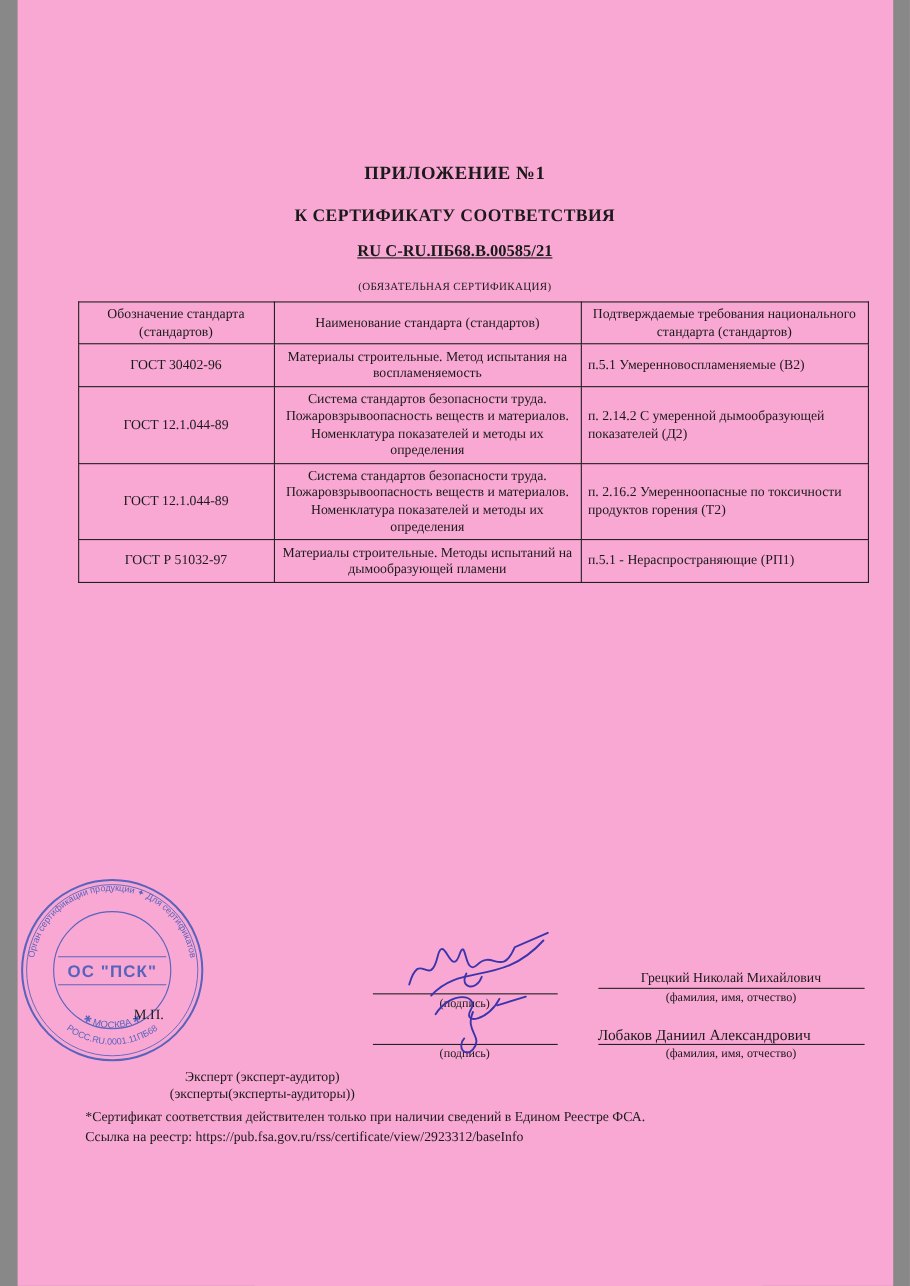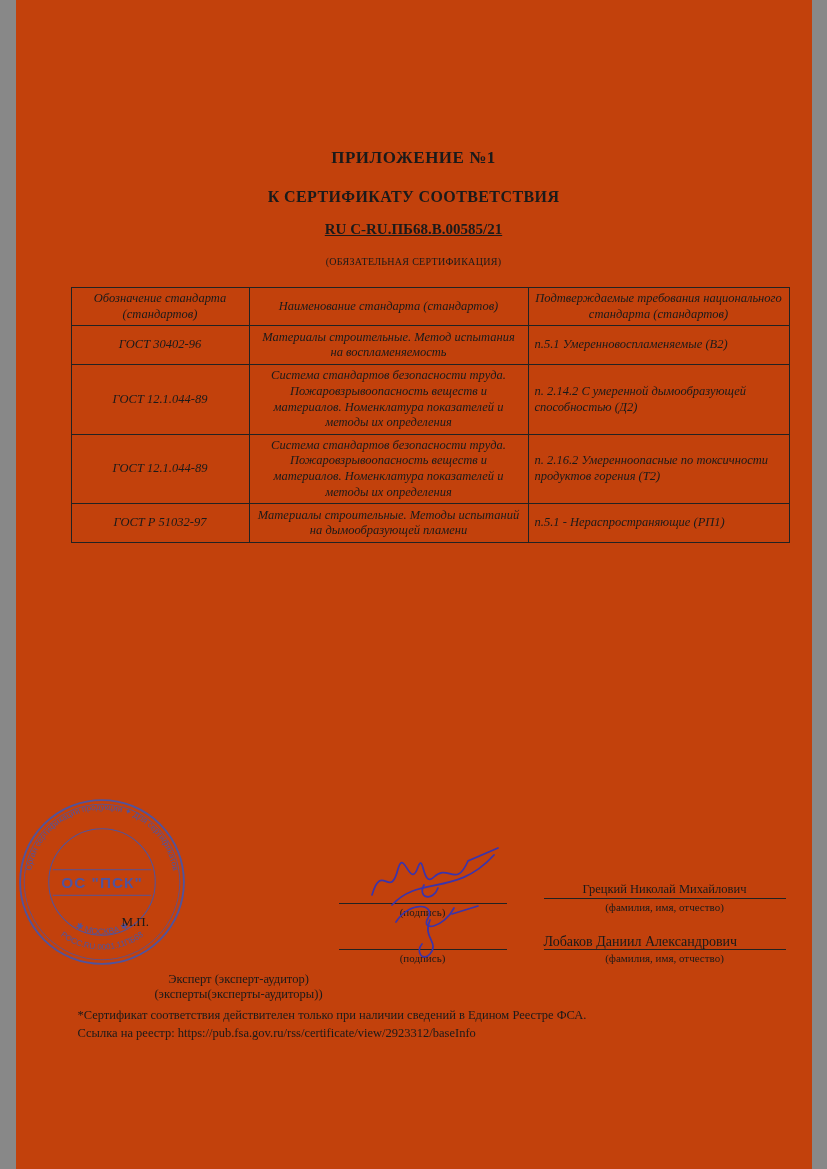--- a/index.html
+++ b/index.html
@@ -1,36 +1,36 @@
 <!DOCTYPE html>
 <html><head>
 <meta charset="utf-8">
 <style>
   html,body { margin:0; padding:0; background:#888; }
   .page {
     position: relative;
     width: 796px; height: 1169px;
     margin: 0 auto;
-    background: #c2410c;
+    background: #f9a8d4;
     font-family: "Liberation Serif", "DejaVu Serif", serif;
     color: #1a1a1a;
     overflow: hidden;
   }
   .abs { position: absolute; }
   .centered { left:0; right:0; text-align:center; }
   .t-main   { top:148px; font-size:17px; font-weight:bold; letter-spacing:.5px; }
   .t-sub    { top:188px; font-size:16px; font-weight:bold; letter-spacing:.4px; }
   .t-num    { top:221px; font-size:15px; font-weight:bold; }
   .t-num span { text-decoration: underline; }
   .t-oblig  { top:256px; font-size:10px; letter-spacing:.3px; }
 
   table.std {
-    position:absolute; top:287px; left:55px; width:718px;
+    position:absolute; top:274px; left:55px; width:718px;
     border-collapse: collapse; table-layout: fixed;
-    font-size:12.5px; line-height:1.25;font-style:italic;
+    font-size:12.5px; line-height:1.25;
   }
   table.std th, table.std td {
     border: 1px solid #222;
     padding: 3px 6px;
     vertical-align: middle;
   }
   table.std th { font-weight: normal; text-align:center; }
   col.c1 { width: 178px; } col.c2 { width: 279px; } col.c3 { width: 261px; }
   td.std-code { text-align:center; }
   td.std-name { text-align:center; }
@@ -85,21 +85,21 @@
       <th>Подтверждаемые требования национального стандарта (стандартов)</th>
     </tr>
     <tr class="short">
       <td class="std-code">ГОСТ 30402-96</td>
       <td class="std-name">Материалы строительные. Метод испытания на воспламеняемость</td>
       <td class="std-req">п.5.1 Умеренновоспламеняемые (В2)</td>
     </tr>
     <tr class="tall">
       <td class="std-code">ГОСТ 12.1.044-89</td>
       <td class="std-name">Система стандартов безопасности труда. Пожаровзрывоопасность веществ и материалов. Номенклатура показателей и методы их определения</td>
-      <td class="std-req">п. 2.14.2 С умеренной дымообразующей способностью (Д2)</td>
+      <td class="std-req">п. 2.14.2 С умеренной дымообразующей показателей (Д2)</td>
     </tr>
     <tr class="tall">
       <td class="std-code">ГОСТ 12.1.044-89</td>
       <td class="std-name">Система стандартов безопасности труда. Пожаровзрывоопасность веществ и материалов. Номенклатура показателей и методы их определения</td>
       <td class="std-req">п. 2.16.2 Умеренноопасные по токсичности продуктов горения (Т2)</td>
     </tr>
     <tr class="short">
       <td class="std-code">ГОСТ Р 51032-97</td>
       <td class="std-name">Материалы строительные. Методы испытаний на дымообразующей пламени</td>
       <td class="std-req">п.5.1 - Нераспространяющие (РП1)</td>

